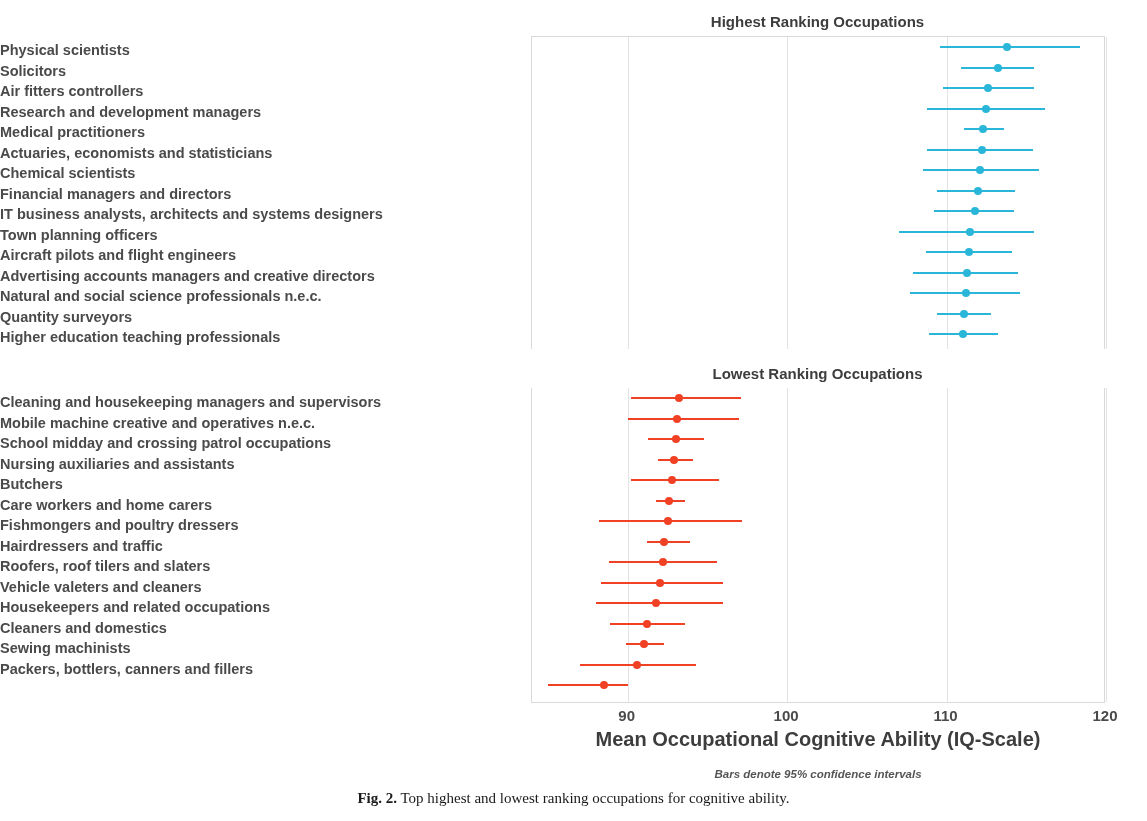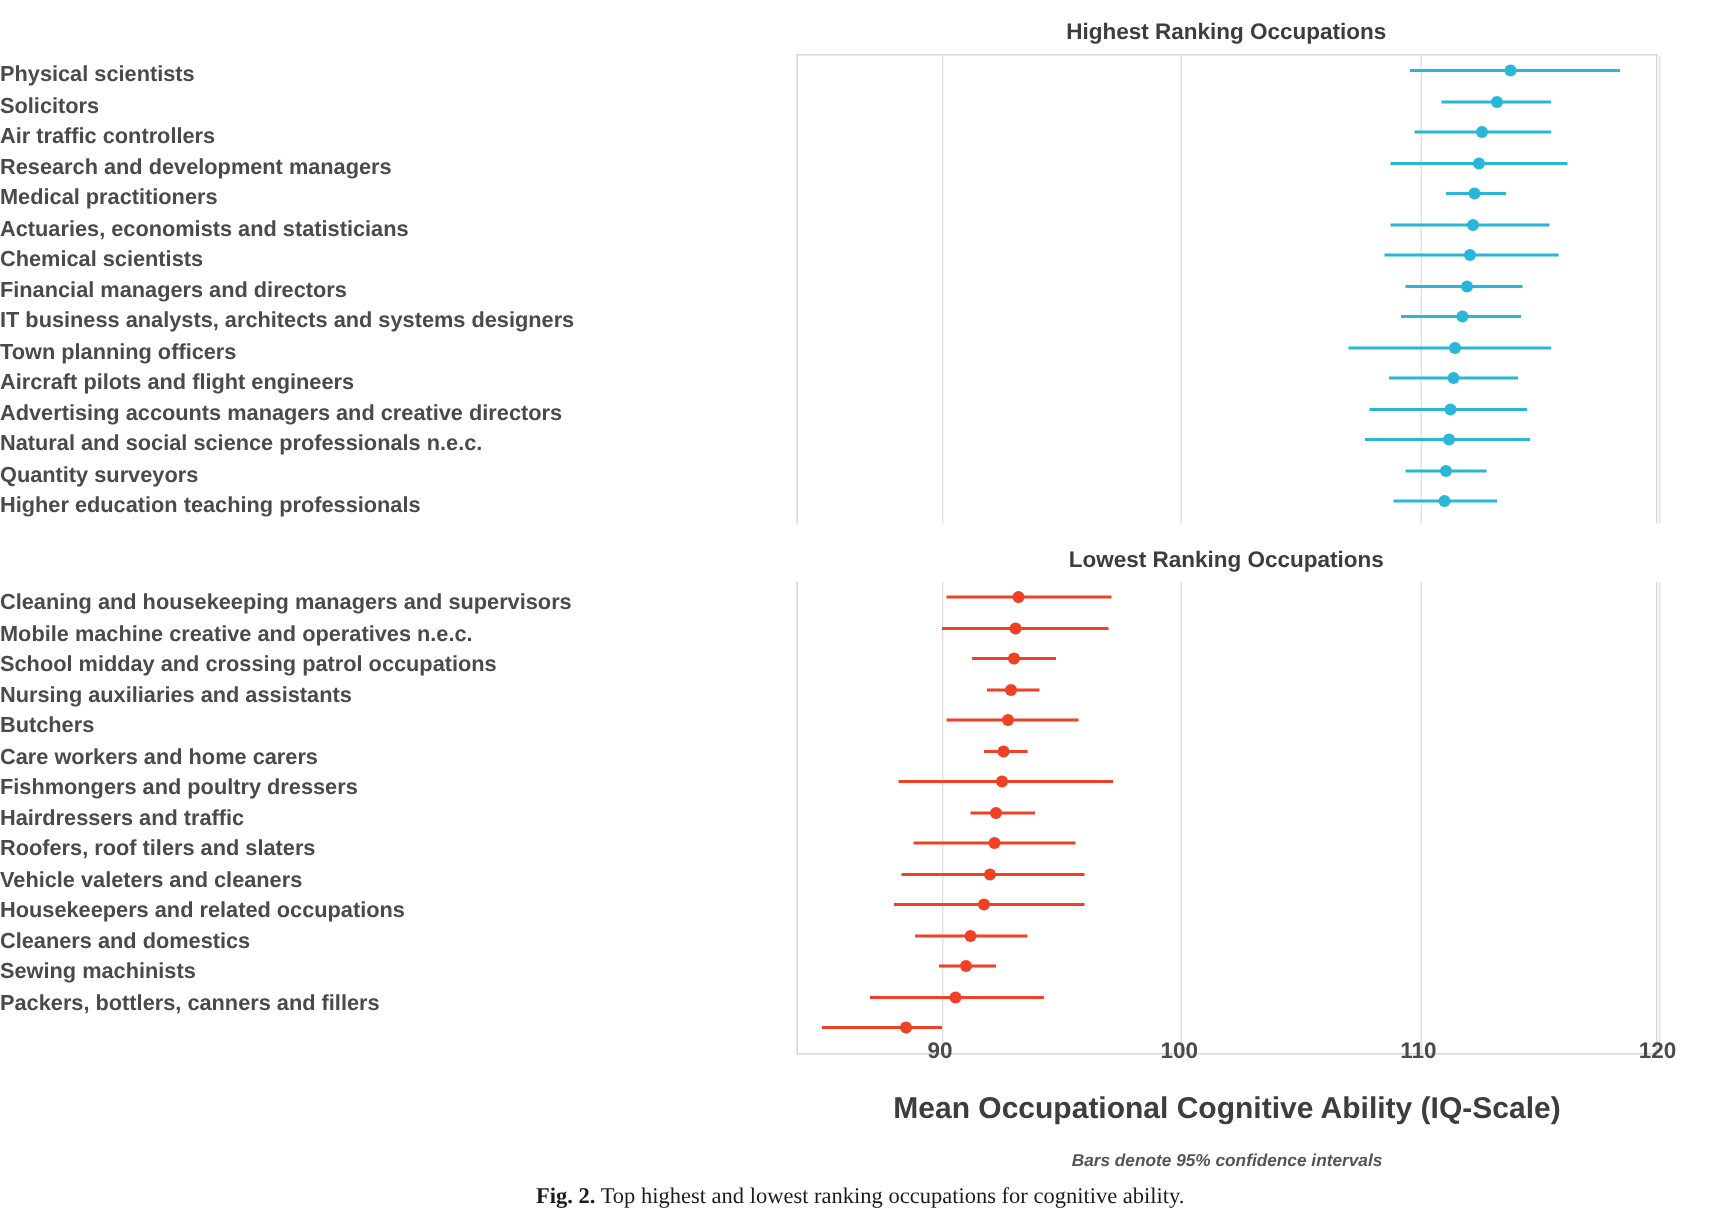--- a/index.html
+++ b/index.html
@@ -104,21 +104,21 @@
     top: 6px;
     width: 8px;
     height: 8px;
     border-radius: 50%;
   }
 
   
   .axis-ticks {
     position: absolute;
     left: 531px;
-    top: 692px;
+    top: 707px;
     width: 574px;
     height: 24px;
   }
   .tick {
     position: absolute;
     top: 0;
     font-size: 15px;
     font-weight: bold;
     color: #4a4a4a;
     transform: translateX(-50%);
@@ -160,21 +160,21 @@
 </head>
 <body>
 
 <div class="figure">
 
   <div class="panel" id="panel-top">
     <div class="panel-title">Highest Ranking Occupations</div>
     <div class="labels" id="labels-top" style="top:40px;">
         <div class="lab">Physical scientists</div>
         <div class="lab">Solicitors</div>
-        <div class="lab">Air traffic controllers</div>
+        <div class="lab">Air fitters controllers</div>
         <div class="lab">Research and development managers</div>
         <div class="lab">Medical practitioners</div>
         <div class="lab">Actuaries, economists and statisticians</div>
         <div class="lab">Chemical scientists</div>
         <div class="lab">Financial managers and directors</div>
         <div class="lab">IT business analysts, architects and systems designers</div>
         <div class="lab">Town planning officers</div>
         <div class="lab">Aircraft pilots and flight engineers</div>
         <div class="lab">Advertising accounts managers and creative directors</div>
         <div class="lab">Natural and social science professionals n.e.c.</div>

